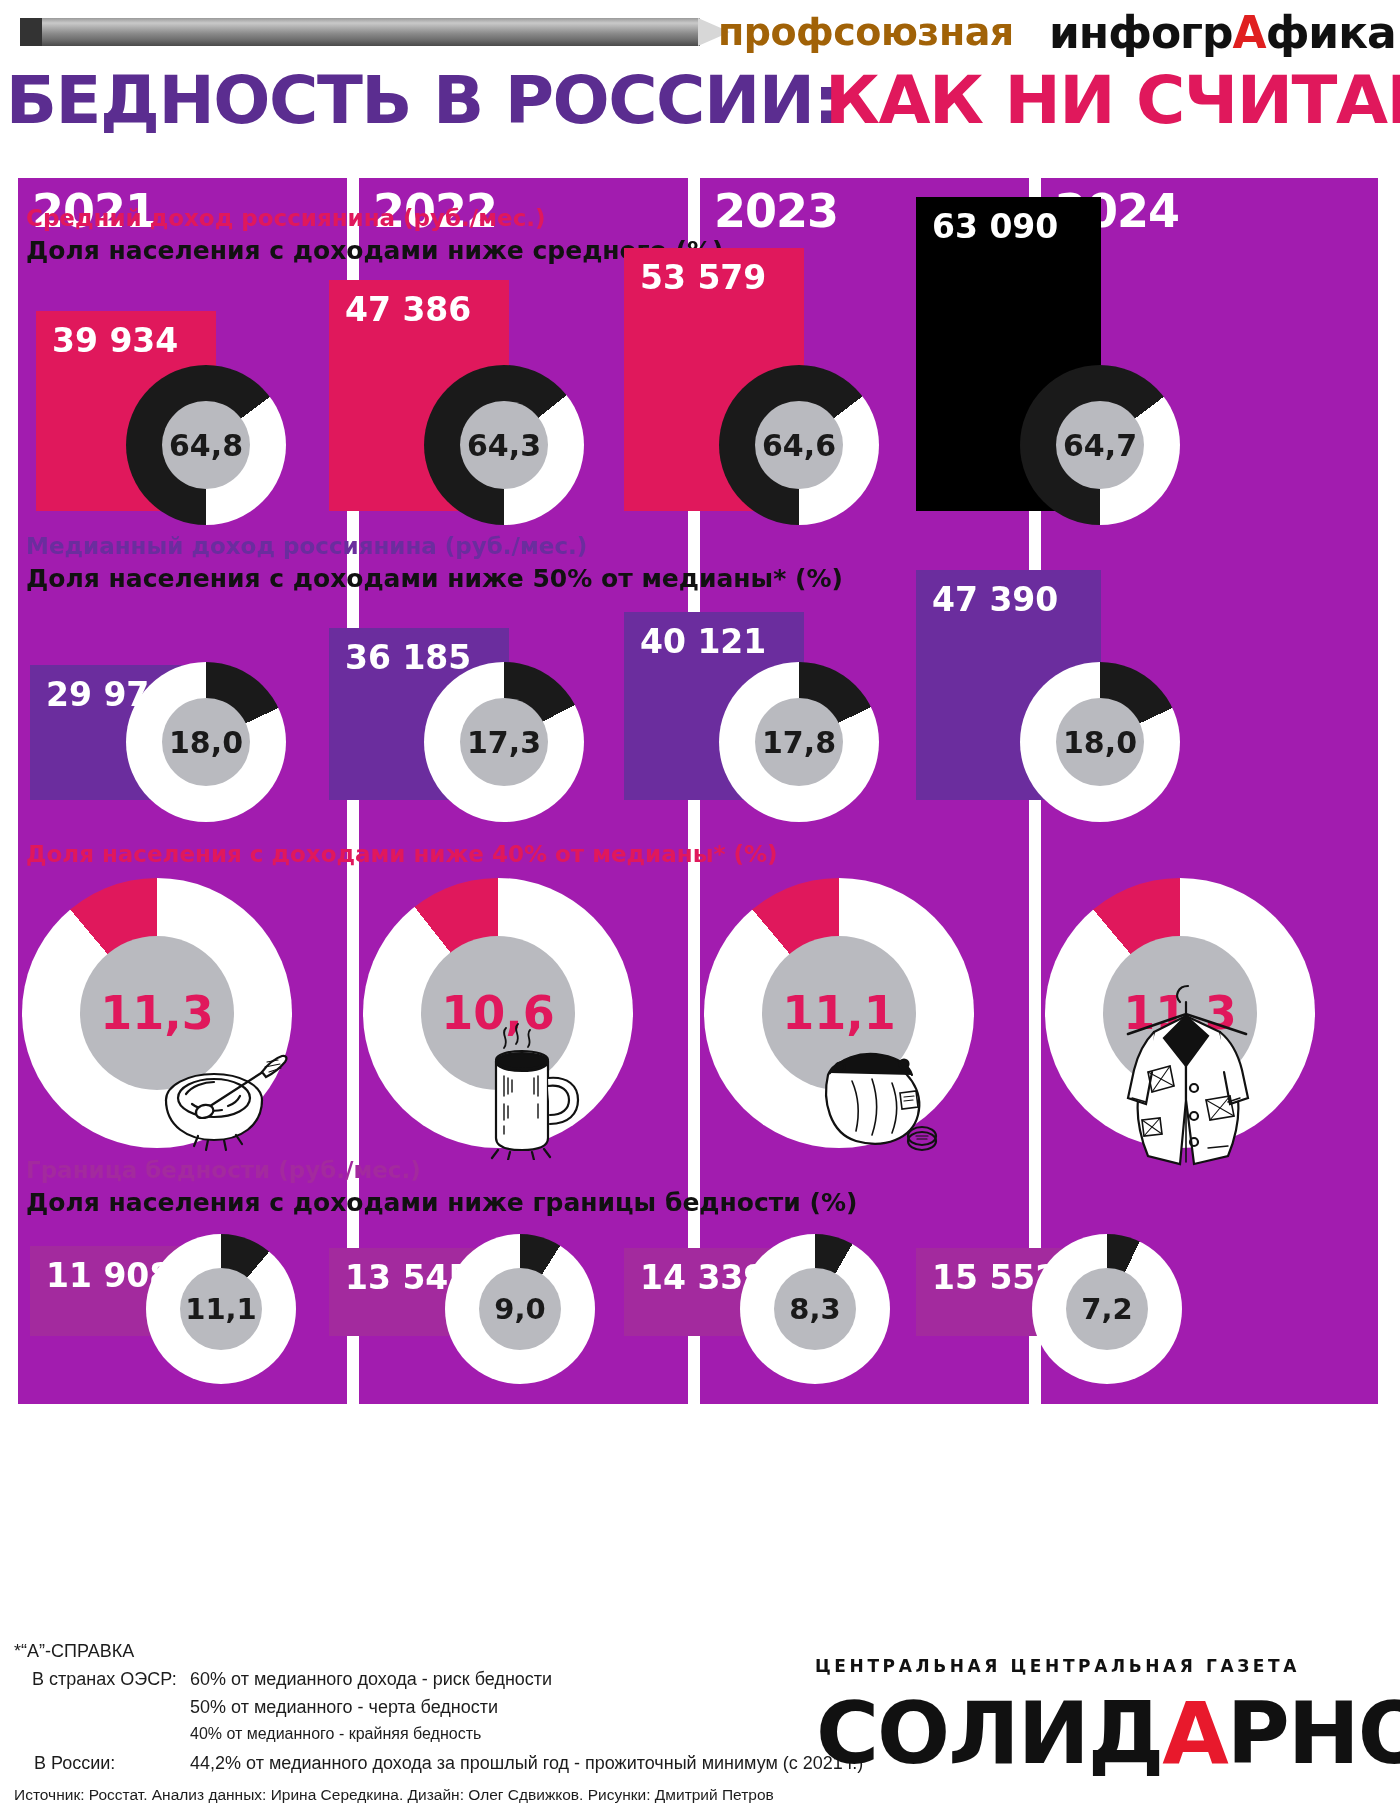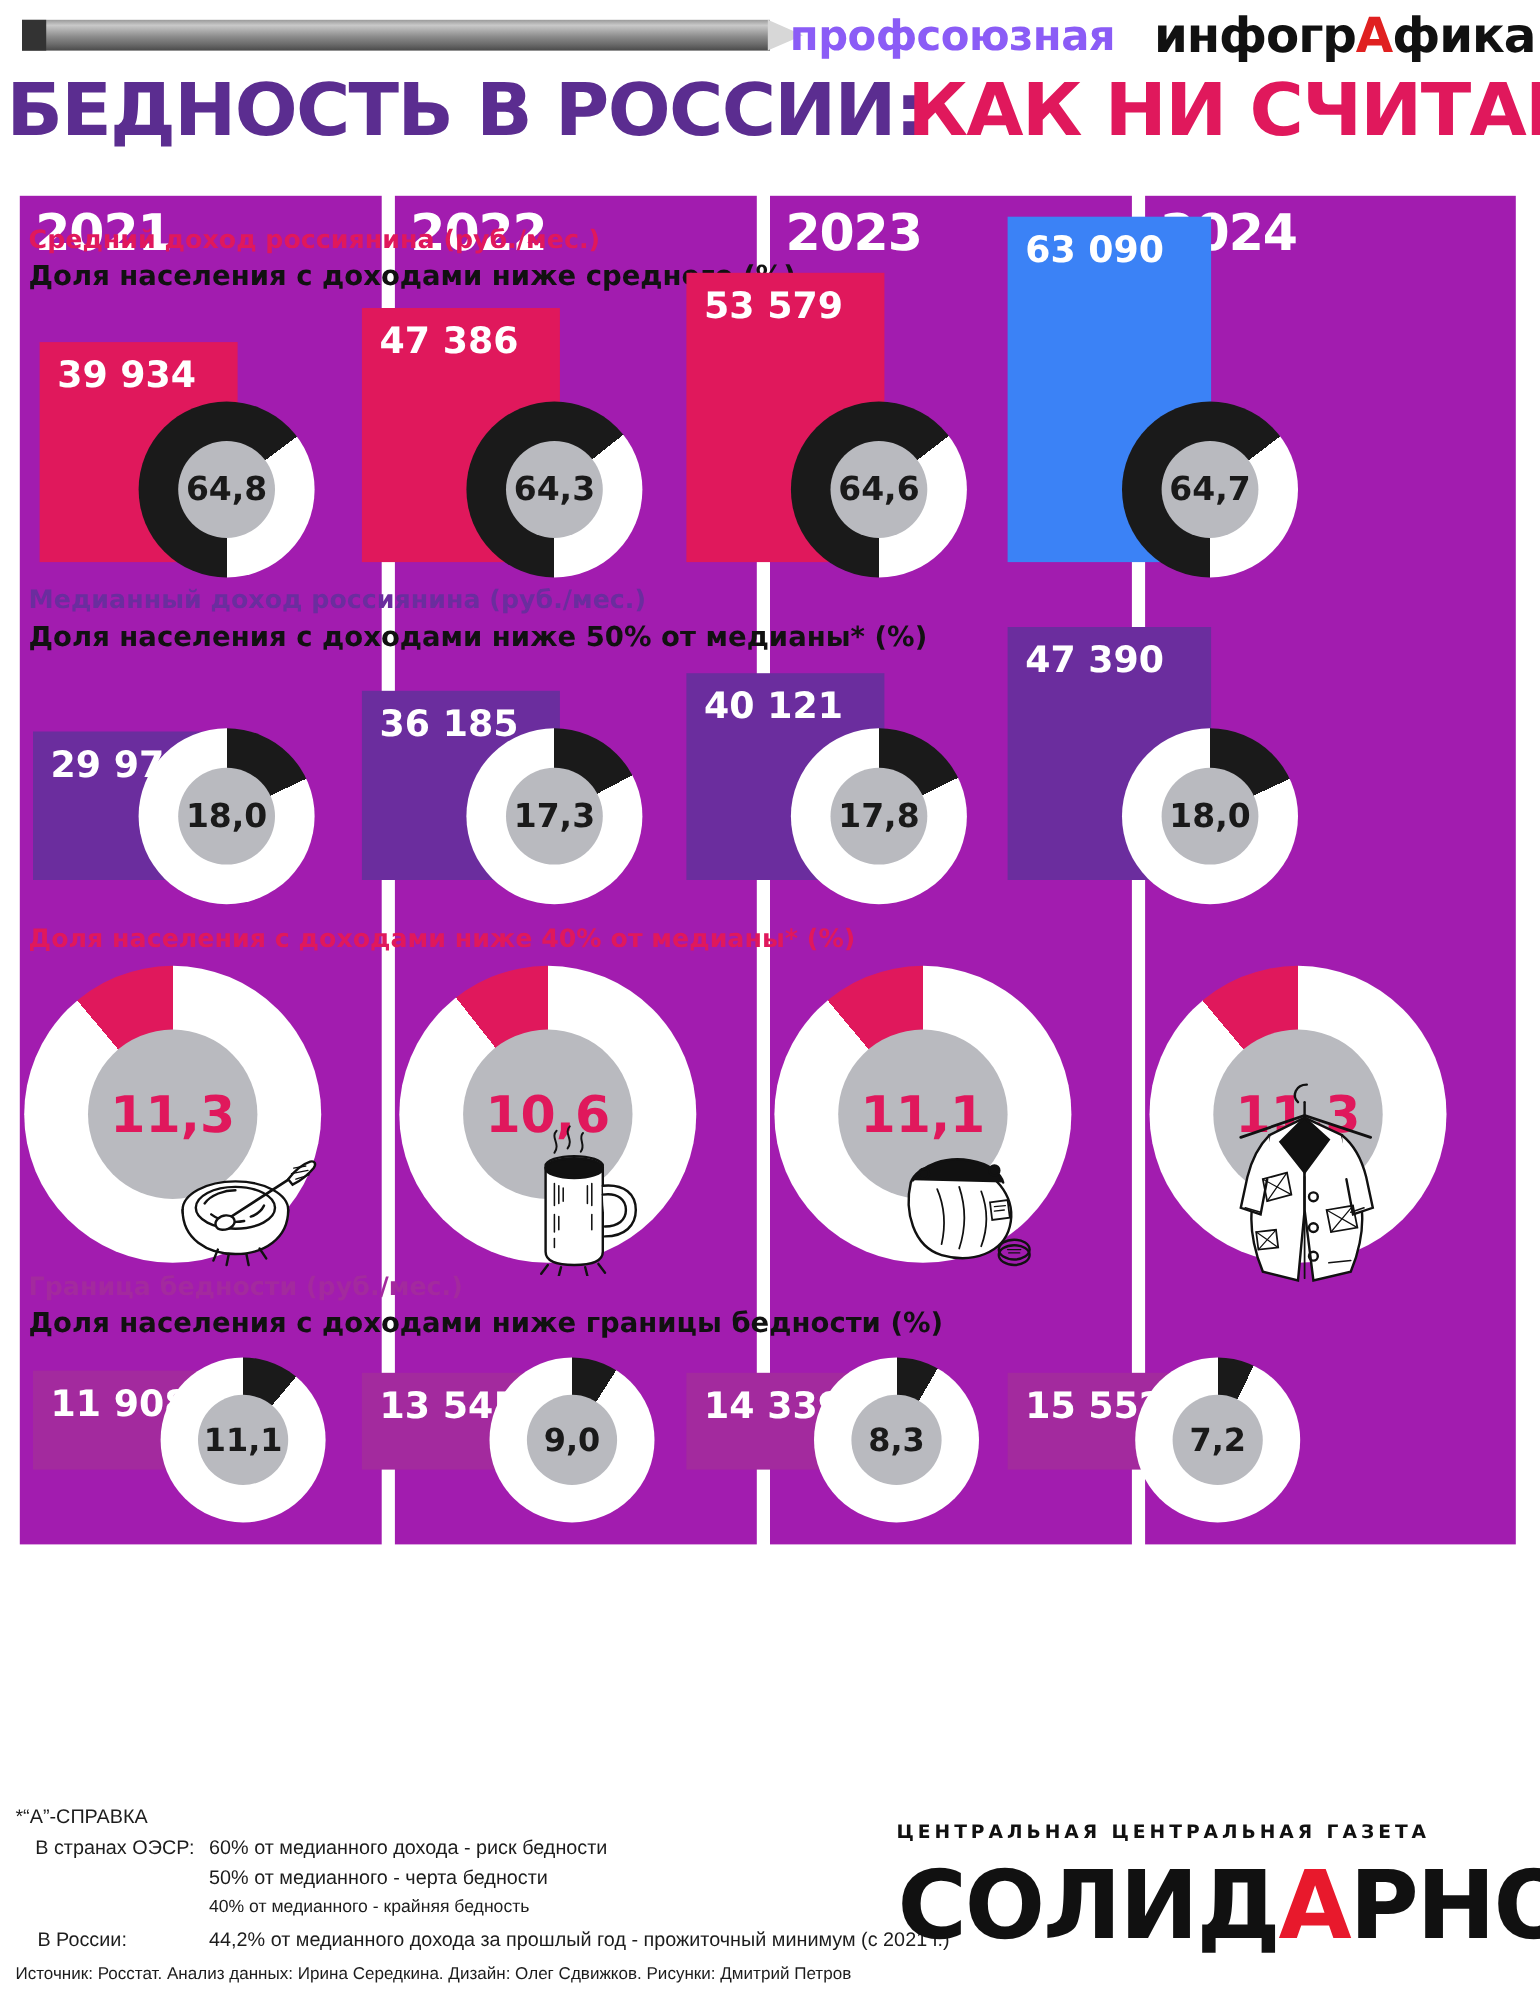--- a/index.html
+++ b/index.html
@@ -6,21 +6,21 @@
   body{width:1400px;height:1820px;position:relative;font-family:"Liberation Sans",sans-serif;overflow:hidden;}
 
   
   .masthead{position:absolute;left:0;top:0;width:1400px;height:62px;}
   .pencil{position:absolute;left:20px;top:18px;width:710px;height:28px;}
   .pencil .body{position:absolute;left:0;top:0;width:680px;height:28px;
     background:linear-gradient(to bottom,#9a9a9a 0%,#c9c9c9 18%,#8b8b8b 55%,#6d6d6d 78%,#4a4a4a 100%);}
   .pencil .cap{position:absolute;left:0;top:0;width:22px;height:28px;background:#333;}
   .pencil .tip{position:absolute;left:678px;top:0;width:0;height:0;
     border-top:14px solid transparent;border-bottom:14px solid transparent;border-left:32px solid #d7d7d7;}
-  .mh-gray{position:absolute;left:718px;top:10px;font-size:38px;font-weight:bold;color:#8b5cf6;letter-spacing:-0.5px;font-family:"DejaVu Sans",sans-serif;}
+  .mh-gray{position:absolute;left:718px;top:10px;font-size:38px;font-weight:bold;color:#a16207;letter-spacing:-0.5px;font-family:"DejaVu Sans",sans-serif;}
   .mh-black{position:absolute;left:1049px;top:7px;font-size:44px;font-weight:bold;color:#111;letter-spacing:-1px;font-family:"DejaVu Sans",sans-serif;}
   .mh-a{color:#e02020;}
 
   
   .title{position:absolute;left:14px;top:62px;width:1380px;height:84px;white-space:nowrap;}
   .title span{font-family:"DejaVu Sans",sans-serif;font-weight:bold;font-size:66px;letter-spacing:-1.5px;
      transform:scaleX(1.02);display:inline-block;}
   .t-purple{color:#5b2d90;}
   .t-pink{color:#e0185c;}
 
@@ -105,21 +105,21 @@
 
 <div class="bar" style="left:36px;top:311px;width:180px;height:200px;background:#e0185c;">
   <div class="bval">39 934</div>
 </div>
 <div class="bar" style="left:329px;top:280px;width:180px;height:231px;background:#e0185c;">
   <div class="bval">47 386</div>
 </div>
 <div class="bar" style="left:624px;top:248px;width:180px;height:263px;background:#e0185c;">
   <div class="bval">53 579</div>
 </div>
-<div class="bar" style="left:916px;top:197px;width:185px;height:314px;background:#3b82f6;">
+<div class="bar" style="left:916px;top:197px;width:185px;height:314px;background:#000000;">
   <div class="bval">63 090</div>
 </div>
 
 <div class="donut" style="left:126px;top:365px;width:160px;height:160px;
   background:conic-gradient(from 0deg,#ffffff 0deg 0deg,#1a1a1a 0deg 233deg,#ffffff 233deg 360deg);
   transform:rotate(180deg);">
   <div class="hole" style="left:36px;top:36px;width:88px;height:88px;transform:rotate(180deg);">
     <span style="font-size:30px;">64,8</span>
   </div>
 </div>

